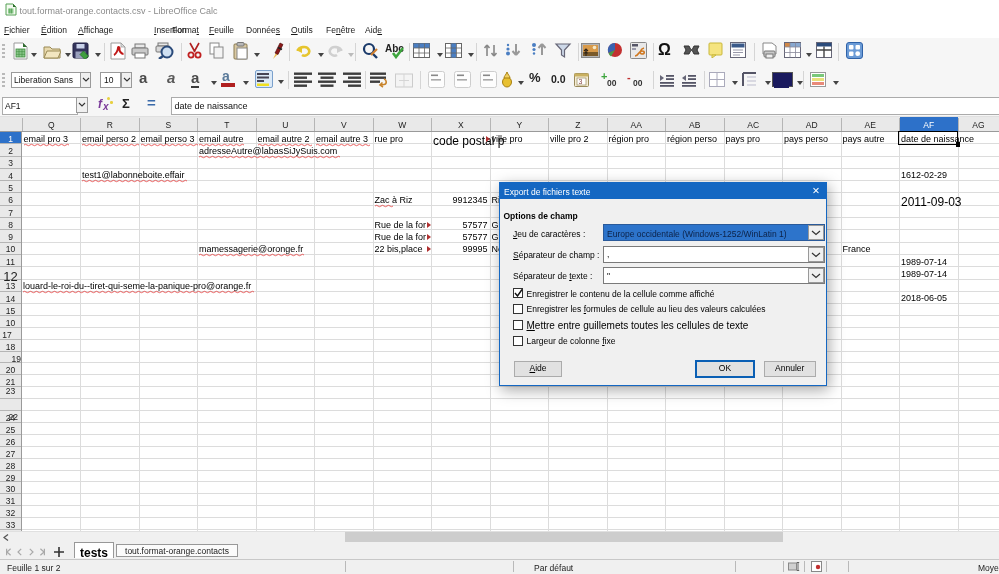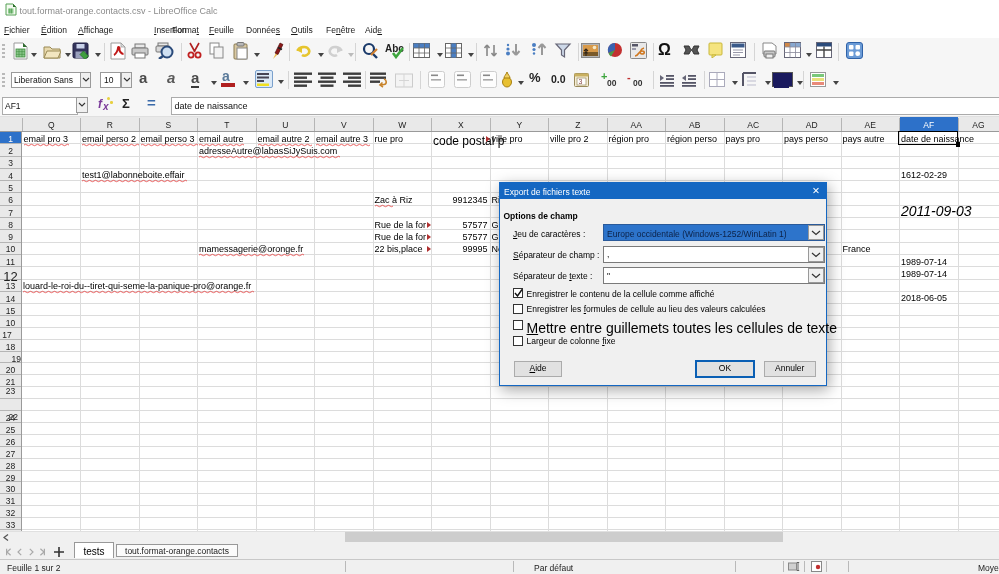--- a/index.html
+++ b/index.html
@@ -497,21 +497,21 @@
 <div class="tx" style="left:199.0px;top:244.2px;font-size:9px;color:#000;">mamessagerie@oronge.fr</div>
 <svg class="abs" style="left:199.0px;top:253.2px" width="107" height="5" viewBox="0 0 107 5">
     <path d="M0 2 Q1.5 0.6 3 2 Q4.5 3.4 6 2 Q7.5 0.6 9 2 Q10.5 3.4 12 2 Q13.5 0.6 15 2 Q16.5 3.4 18 2 Q19.5 0.6 21 2 Q22.5 3.4 24 2 Q25.5 0.6 27 2 Q28.5 3.4 30 2 Q31.5 0.6 33 2 Q34.5 3.4 36 2 Q37.5 0.6 39 2 Q40.5 3.4 42 2 Q43.5 0.6 45 2 Q46.5 3.4 48 2 Q49.5 0.6 51 2 Q52.5 3.4 54 2 Q55.5 0.6 57 2 Q58.5 3.4 60 2 Q61.5 0.6 63 2 Q64.5 3.4 66 2 Q67.5 0.6 69 2 Q70.5 3.4 72 2 Q73.5 0.6 75 2 Q76.5 3.4 78 2 Q79.5 0.6 81 2 Q82.5 3.4 84 2 Q85.5 0.6 87 2 Q88.5 3.4 90 2 Q91.5 0.6 93 2 Q94.5 3.4 96 2 Q97.5 0.6 99 2 Q100.5 3.4 102 2 Q103.5 0.6 105 2" stroke="#e85050" stroke-width="0.9" fill="none"></path>
   </svg>
 <div class="tx" style="left:374.5px;top:244.2px;font-size:9px;color:#000;">22 bis,place </div>
 <div class="abs" style="left:427.0px;top:246.39999999999998px;width:0;height:0;border-top:3px solid transparent;border-bottom:3px solid transparent;border-left:4px solid #b03030;"></div>
 <div class="tx" style="left:0px;top:244.2px;font-size:9px;color:#000;left:431.5px;width:56.0px;text-align:right;">99995</div>
 <div class="tx" style="left:491.5px;top:244.2px;font-size:9px;color:#000;">Nou</div>
 <div class="tx" style="left:842.5px;top:244.2px;font-size:9px;color:#000;">France</div>
 <div class="tx" style="left:901.0px;top:170.4px;font-size:9px;color:#000;">1612-02-29</div>
-<div class="tx" style="left:901.0px;top:203px;font-size:14px;color:#000;font-style:italic;">2011-09-03</div>
+<div class="tx" style="left:901.0px;top:195.0px;font-size:12px;color:#000;">2011-09-03</div>
 <div class="tx" style="left:901.0px;top:256.5px;font-size:9px;color:#000;">1989-07-14</div>
 <div class="tx" style="left:901.0px;top:268.8px;font-size:9px;color:#000;">1989-07-14</div>
 <div class="tx" style="left:901.0px;top:293.40000000000003px;font-size:9px;color:#000;">2018-06-05</div>
 <div class="tx" style="left:2.0px;top:281.1px;font-size:9px;color:#000;left:23px;">louard-le-roi-du--tiret-qui-seme-la-panique-pro@orange.fr</div>
 <svg class="abs" style="left:23px;top:290.1px" width="231" height="5" viewBox="0 0 231 5">
     <path d="M0 2 Q1.5 0.6 3 2 Q4.5 3.4 6 2 Q7.5 0.6 9 2 Q10.5 3.4 12 2 Q13.5 0.6 15 2 Q16.5 3.4 18 2 Q19.5 0.6 21 2 Q22.5 3.4 24 2 Q25.5 0.6 27 2 Q28.5 3.4 30 2 Q31.5 0.6 33 2 Q34.5 3.4 36 2 Q37.5 0.6 39 2 Q40.5 3.4 42 2 Q43.5 0.6 45 2 Q46.5 3.4 48 2 Q49.5 0.6 51 2 Q52.5 3.4 54 2 Q55.5 0.6 57 2 Q58.5 3.4 60 2 Q61.5 0.6 63 2 Q64.5 3.4 66 2 Q67.5 0.6 69 2 Q70.5 3.4 72 2 Q73.5 0.6 75 2 Q76.5 3.4 78 2 Q79.5 0.6 81 2 Q82.5 3.4 84 2 Q85.5 0.6 87 2 Q88.5 3.4 90 2 Q91.5 0.6 93 2 Q94.5 3.4 96 2 Q97.5 0.6 99 2 Q100.5 3.4 102 2 Q103.5 0.6 105 2 Q106.5 3.4 108 2 Q109.5 0.6 111 2 Q112.5 3.4 114 2 Q115.5 0.6 117 2 Q118.5 3.4 120 2 Q121.5 0.6 123 2 Q124.5 3.4 126 2 Q127.5 0.6 129 2 Q130.5 3.4 132 2 Q133.5 0.6 135 2 Q136.5 3.4 138 2 Q139.5 0.6 141 2 Q142.5 3.4 144 2 Q145.5 0.6 147 2 Q148.5 3.4 150 2 Q151.5 0.6 153 2 Q154.5 3.4 156 2 Q157.5 0.6 159 2 Q160.5 3.4 162 2 Q163.5 0.6 165 2 Q166.5 3.4 168 2 Q169.5 0.6 171 2 Q172.5 3.4 174 2 Q175.5 0.6 177 2 Q178.5 3.4 180 2 Q181.5 0.6 183 2 Q184.5 3.4 186 2 Q187.5 0.6 189 2 Q190.5 3.4 192 2 Q193.5 0.6 195 2 Q196.5 3.4 198 2 Q199.5 0.6 201 2 Q202.5 3.4 204 2 Q205.5 0.6 207 2 Q208.5 3.4 210 2 Q211.5 0.6 213 2 Q214.5 3.4 216 2 Q217.5 0.6 219 2 Q220.5 3.4 222 2 Q223.5 0.6 225 2 Q226.5 3.4 228 2 Q229.5 0.6 231 2" stroke="#e85050" stroke-width="0.9" fill="none"></path>
   </svg>
 <div class="tx" style="left:901.0px;top:133.5px;font-size:9px;color:#000;">date de naissance</div>
 <div class="abs" style="left:898px;top:131.0px;width:60px;height:13.8px;border:1.8px solid #000;box-sizing:border-box;background:transparent;"></div>
 <div class="abs" style="left:955.5px;top:142.39999999999998px;width:4.5px;height:4.5px;background:#000;"></div>
@@ -543,21 +543,21 @@
     <path d="M1 1 l4 3.5 l4 -3.5" stroke="#333" stroke-width="1.2" fill="none"></path>
   </svg>
 <div class="abs" style="left:513px;top:288px;width:10px;height:10px;background:#fff;border:1px solid #333;box-sizing:border-box;"></div>
 <svg class="abs" style="left:514px;top:289px" width="9" height="8" viewBox="0 0 9 8">
     <path d="M1 4 l2.5 3 L8 0.5" stroke="#111" stroke-width="1.4" fill="none"></path>
   </svg>
 <div class="tx" style="left:526.5px;top:288.5px;font-size:8.5px;color:#000;">Enre<u>g</u>istrer le contenu de la cellule comme affiché</div>
 <div class="abs" style="left:513px;top:303.9px;width:10px;height:10px;background:#fff;border:1px solid #333;box-sizing:border-box;"></div>
 <div class="tx" style="left:526.5px;top:304.4px;font-size:8.5px;color:#000;">Enregistrer les <u>f</u>ormules de cellule au lieu des valeurs calculées</div>
 <div class="abs" style="left:513px;top:319.8px;width:10px;height:10px;background:#fff;border:1px solid #333;box-sizing:border-box;"></div>
-<div class="tx" style="left:526.5px;top:320.3px;font-size:14px;color:#000;"><u>M</u>ettre entre guillemets toutes les cellules de texte</div>
+<div class="tx" style="left:526.5px;top:320.3px;font-size:10px;color:#000;"><u>M</u>ettre entre guillemets toutes les cellules de texte</div>
 <div class="abs" style="left:513px;top:335.7px;width:10px;height:10px;background:#fff;border:1px solid #333;box-sizing:border-box;"></div>
 <div class="tx" style="left:526.5px;top:336.2px;font-size:8.5px;color:#000;">Largeur de colonne <u>f</u>ixe</div>
 <div class="abs" style="left:514px;top:361px;width:48px;height:15.5px;background:#e1e1e1;border:1px solid #ababab;box-sizing:border-box;"></div>
 <div class="tx" style="left:514px;top:363.25px;font-size:8.5px;color:#000;width:48px;text-align:center;"><u>A</u>ide</div>
 <div class="abs" style="left:695px;top:359.8px;width:60px;height:18px;background:#e1e1e1;border:1px solid #0a5fb4;box-sizing:border-box;box-shadow:inset 0 0 0 1px #0a5fb4;"></div>
 <div class="tx" style="left:695px;top:363.3px;font-size:8.5px;color:#000;width:60px;text-align:center;">OK</div>
 <div class="abs" style="left:763.5px;top:361px;width:52.5px;height:15.5px;background:#e1e1e1;border:1px solid #ababab;box-sizing:border-box;"></div>
 <div class="tx" style="left:763.5px;top:363.25px;font-size:8.5px;color:#000;width:52.5px;text-align:center;">Annuler</div>
 <div class="abs" style="left:0;top:531px;width:999px;height:11px;background:#f0f0f0;border-top:1px solid #e0e0e0;box-sizing:border-box;"></div>
 <svg class="abs" style="left:3px;top:533.5px" width="6" height="7" viewBox="0 0 6 7">
@@ -582,21 +582,21 @@
   </svg>
 <svg class="abs" style="left:38px;top:547.5px" width="8" height="8" viewBox="0 0 10 10">
     <g stroke="#a9a9a9" stroke-width="1.5" fill="none">
       <path d="M3 1 L7.5 5 L3 9 M8 1 V9"></path>
     </g>
   </svg>
 <svg class="abs" style="left:53px;top:546px" width="12" height="12" viewBox="0 0 12 12">
     <path d="M6 1 V11 M1 6 H11" stroke="#333" stroke-width="1.6"></path>
   </svg>
 <div class="abs" style="left:74px;top:542px;width:40px;height:16px;background:#fff;border:1px solid #989898;border-bottom:none;box-sizing:border-box;"></div>
-<div class="tx" style="left:74px;top:546px;font-size:10px;color:#000;width:40px;text-align:center;font-weight:normal;">tests</div>
+<div class="tx" style="left:74px;top:546px;font-size:12px;color:#000;width:40px;text-align:center;font-weight:bold;">tests</div>
 <div class="abs" style="left:116px;top:543.5px;width:122px;height:13.5px;background:#fbfbfb;border:1px solid #989898;box-sizing:border-box;"></div>
 <div class="tx" style="left:116px;top:546px;font-size:8.5px;color:#222;width:122px;text-align:center;">tout.format-orange.contacts</div>
 <div class="abs" style="left:0;top:558.5px;width:999px;height:15.5px;background:#f0f0f0;border-top:1px solid #c8c8c8;box-sizing:border-box;"></div>
 <div class="tx" style="left:7px;top:562.5px;font-size:8.5px;color:#222;">Feuille 1 sur 2</div>
 <div class="abs" style="left:345px;top:560.5px;width:1px;height:11.5px;background:#b9b9b9;"></div>
 <div class="abs" style="left:513px;top:560.5px;width:1px;height:11.5px;background:#b9b9b9;"></div>
 <div class="abs" style="left:734.5px;top:560.5px;width:1px;height:11.5px;background:#b9b9b9;"></div>
 <div class="abs" style="left:783px;top:560.5px;width:1px;height:11.5px;background:#b9b9b9;"></div>
 <div class="abs" style="left:804px;top:560.5px;width:1px;height:11.5px;background:#b9b9b9;"></div>
 <div class="abs" style="left:826px;top:560.5px;width:1px;height:11.5px;background:#b9b9b9;"></div>

